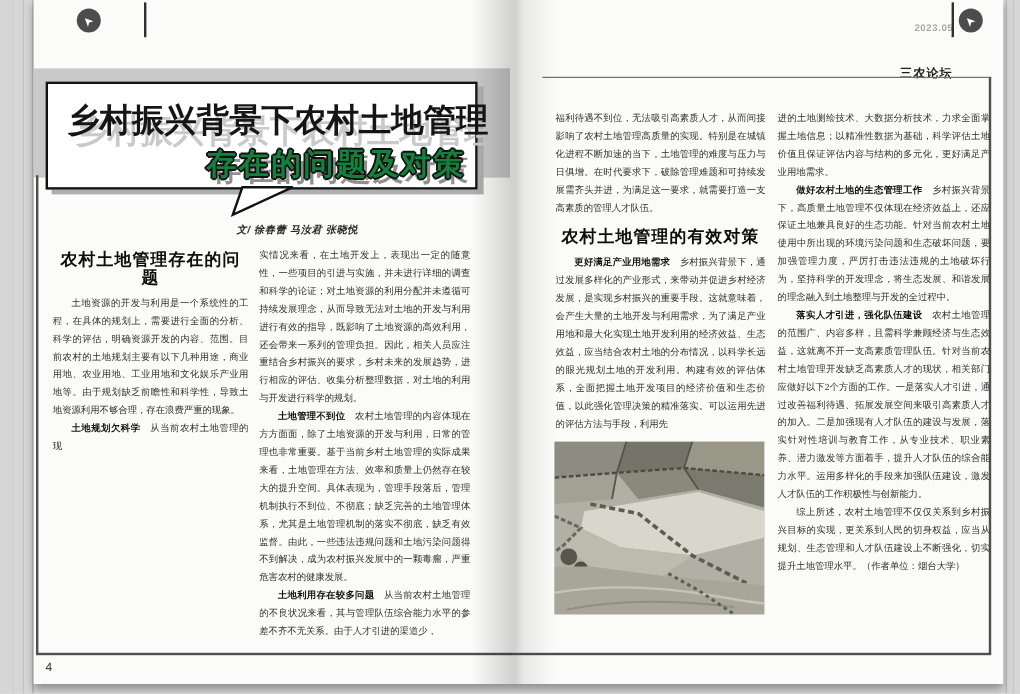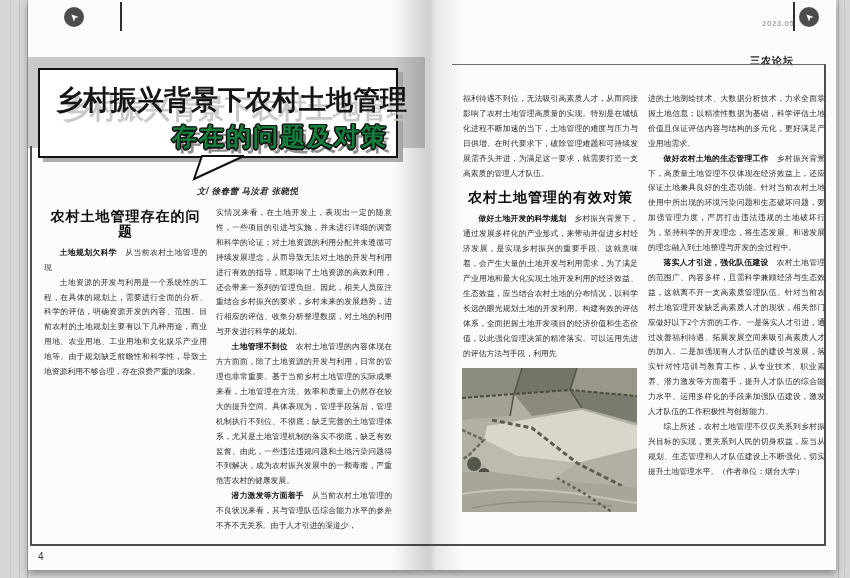--- a/index.html
+++ b/index.html
@@ -110,32 +110,32 @@
       <div class="title-sub">存在的问题及对策</div>
     </div>
     <svg class="title-tail" width="62" height="28">
       <polygon points="12,2 54,2 4,25" fill="#ffffff" stroke="#121212" stroke-width="2"></polygon>
     </svg>
 
     <div class="byline">文/ 徐春蕾 马汝君 张晓悦</div>
 
     <div class="col" id="col-left-1">
         <div class="col-heading">农村土地管理存在的问题</div>
+        <p class="para">土地资源的开发与利用是一个系统性的工程，在具体的规划上，需要进行全面的分析、科学的评估，明确资源开发的内容、范围。目前农村的土地规划主要有以下几种用途，商业用地、农业用地、工业用地和文化娱乐产业用地等。由于规划缺乏前瞻性和科学性，导致土地资源利用不够合理，存在浪费严重的现象。</p>
         <p class="para"><span class="lead">土地规划欠科学</span>　从当前农村土地管理的现</p>
-        <p class="para">土地资源的开发与利用是一个系统性的工程，在具体的规划上，需要进行全面的分析、科学的评估，明确资源开发的内容、范围。目前农村的土地规划主要有以下几种用途，商业用地、农业用地、工业用地和文化娱乐产业用地等。由于规划缺乏前瞻性和科学性，导致土地资源利用不够合理，存在浪费严重的现象。</p>
       </div>
     <div class="col" id="col-left-2">
         <p class="cont">实情况来看，在土地开发上，表现出一定的随意性，一些项目的引进与实施，并未进行详细的调查和科学的论证；对土地资源的利用分配并未遵循可持续发展理念，从而导致无法对土地的开发与利用进行有效的指导，既影响了土地资源的高效利用，还会带来一系列的管理负担。因此，相关人员应注重结合乡村振兴的要求，乡村未来的发展趋势，进行相应的评估、收集分析整理数据，对土地的利用与开发进行科学的规划。</p>
         <p class="para"><span class="lead">土地管理不到位</span>　农村土地管理的内容体现在方方面面，除了土地资源的开发与利用，日常的管理也非常重要。基于当前乡村土地管理的实际成果来看，土地管理在方法、效率和质量上仍然存在较大的提升空间。具体表现为，管理手段落后，管理机制执行不到位、不彻底；缺乏完善的土地管理体系，尤其是土地管理机制的落实不彻底，缺乏有效监督。由此，一些违法违规问题和土地污染问题得不到解决，成为农村振兴发展中的一颗毒瘤，严重危害农村的健康发展。</p>
-        <p class="para"><span class="lead">潜力激发等方面着手</span>　从当前农村土地管理的不良状况来看，其与管理队伍综合能力水平的参差不齐不无关系。由于人才引进的渠道少，</p>
+        <p class="para"><span class="lead">土地利用存在较多问题</span>　从当前农村土地管理的不良状况来看，其与管理队伍综合能力水平的参差不齐不无关系。由于人才引进的渠道少，</p>
       </div>
     <div class="col" id="col-right-1">
         <p class="cont">福利待遇不到位，无法吸引高素质人才，从而间接影响了农村土地管理高质量的实现。特别是在城镇化进程不断加速的当下，土地管理的难度与压力与日俱增。在时代要求下，破除管理难题和可持续发展需齐头并进，为满足这一要求，就需要打造一支高素质的管理人才队伍。</p>
         <div class="col-heading">农村土地管理的有效对策</div>
-        <p class="para"><span class="lead">做好土地开发的科学规划</span>　乡村振兴背景下，通过发展多样化的产业形式，来带动并促进乡村经济发展，是实现乡村振兴的重要手段。这就意味着，会产生大量的土地开发与利用需求，为了满足产业用地和最大化实现土地开发利用的经济效益、生态效益，应当结合农村土地的分布情况，以科学长远的眼光规划土地的开发利用。构建有效的评估体系，全面把握土地开发项目的经济价值和生态价值，以此强化管理决策的精准落实。可以运用先进的评估方法与手段，利用先</p>
+        <p class="para"><span class="lead">更好满足产业用地需求</span>　乡村振兴背景下，通过发展多样化的产业形式，来带动并促进乡村经济发展，是实现乡村振兴的重要手段。这就意味着，会产生大量的土地开发与利用需求，为了满足产业用地和最大化实现土地开发利用的经济效益、生态效益，应当结合农村土地的分布情况，以科学长远的眼光规划土地的开发利用。构建有效的评估体系，全面把握土地开发项目的经济价值和生态价值，以此强化管理决策的精准落实。可以运用先进的评估方法与手段，利用先</p>
       </div>
     <div class="col" id="col-right-2">
         <p class="cont">进的土地测绘技术、大数据分析技术，力求全面掌握土地信息；以精准性数据为基础，科学评估土地价值且保证评估内容与结构的多元化，更好满足产业用地需求。</p>
         <p class="para"><span class="lead">做好农村土地的生态管理工作</span>　乡村振兴背景下，高质量土地管理不仅体现在经济效益上，还应保证土地兼具良好的生态功能。针对当前农村土地使用中所出现的环境污染问题和生态破坏问题，要加强管理力度，严厉打击违法违规的土地破坏行为，坚持科学的开发理念，将生态发展、和谐发展的理念融入到土地整理与开发的全过程中。</p>
         <p class="para"><span class="lead">落实人才引进，强化队伍建设</span>　农村土地管理的范围广、内容多样，且需科学兼顾经济与生态效益，这就离不开一支高素质管理队伍。针对当前农村土地管理开发缺乏高素质人才的现状，相关部门应做好以下2个方面的工作。一是落实人才引进，通过改善福利待遇、拓展发展空间来吸引高素质人才的加入。二是加强现有人才队伍的建设与发展，落实针对性培训与教育工作，从专业技术、职业素养、潜力激发等方面着手，提升人才队伍的综合能力水平。运用多样化的手段来加强队伍建设，激发人才队伍的工作积极性与创新能力。</p>
         <p class="para">综上所述，农村土地管理不仅仅关系到乡村振兴目标的实现，更关系到人民的切身权益，应当从规划、生态管理和人才队伍建设上不断强化，切实提升土地管理水平。（作者单位：烟台大学）</p>
       </div>
 
     <div class="photo">
       <svg width="175" height="144" viewBox="0 0 175 144">

